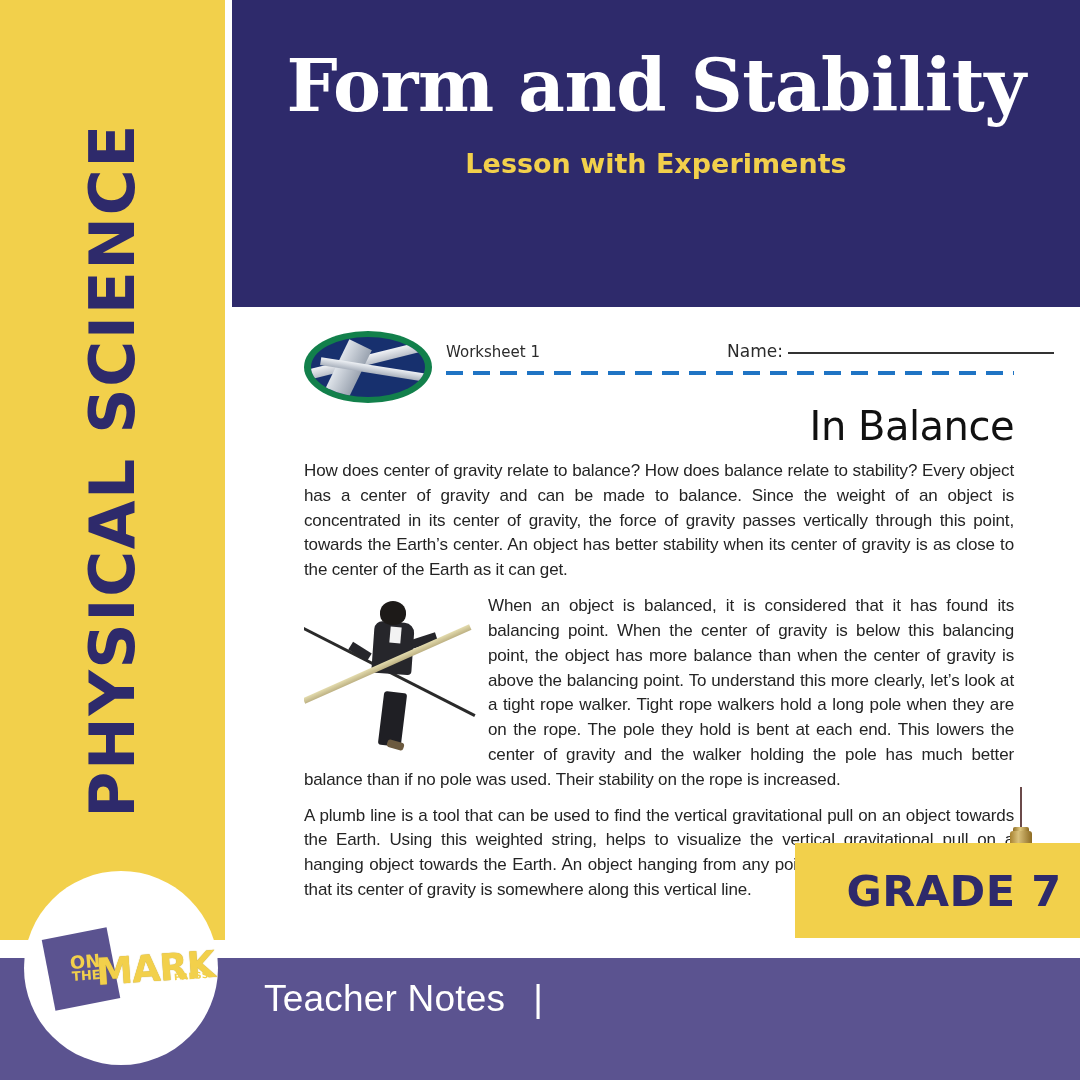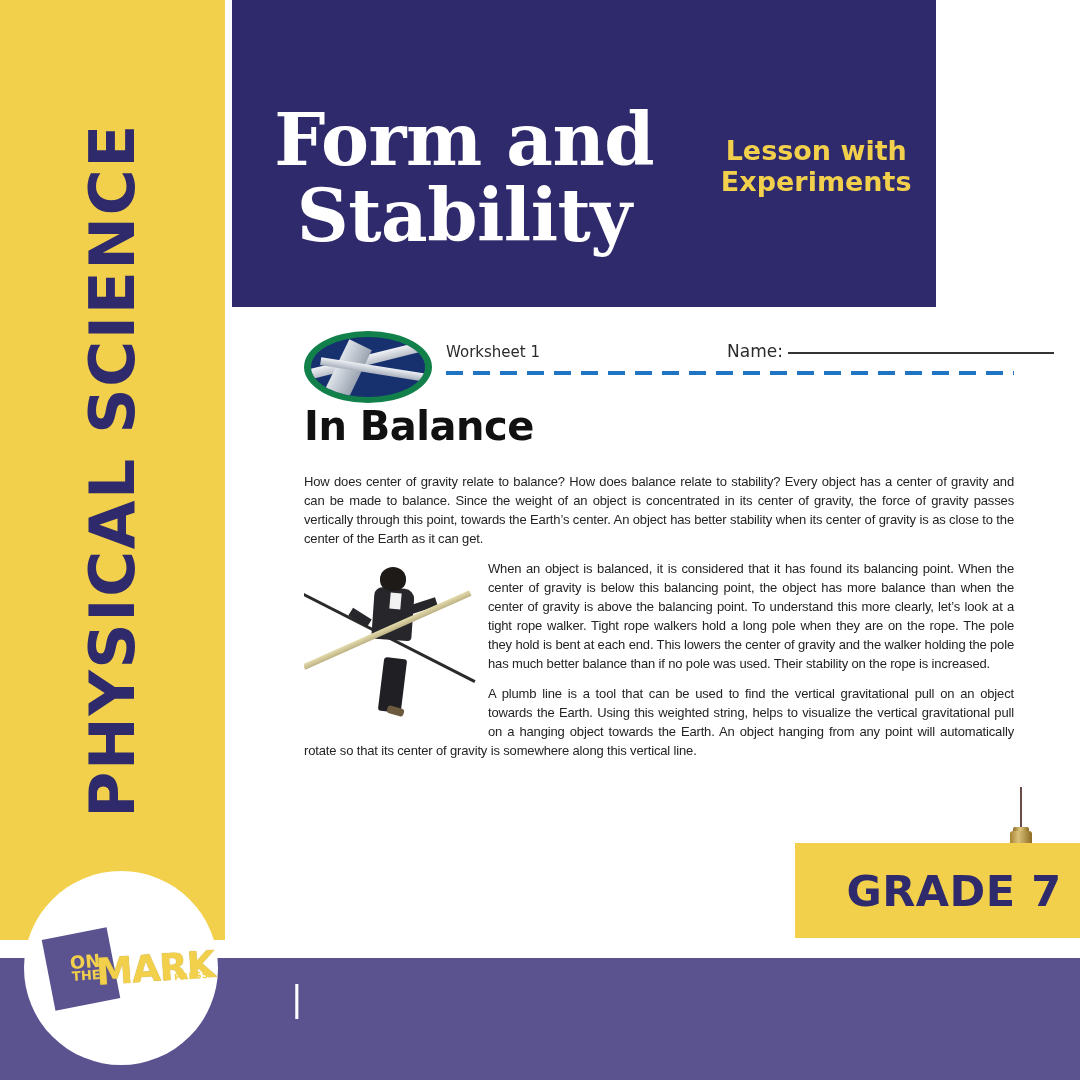--- a/index.html
+++ b/index.html
@@ -27,23 +27,23 @@
     font-family:"DejaVu Sans", sans-serif;
     font-weight:bold;
     font-size:63px;
     letter-spacing:1.5px;
     color:#2E2A6B;
     line-height:1;
   }
 
   
   .header{
-    position:absolute; left:232px; top:0; width:704px; height:307px;
+    position:absolute; left:232px; top:0; width:848px; height:307px;
     background:#2E2A6B;
-    display:flex; flex-direction:row; align-items:center;
+    display:flex; flex-direction:column; align-items:center;
   }
   .header-title{
     margin-top:48px;
     color:#ffffff;
     font-family:"DejaVu Serif", serif;
     font-weight:bold;
     font-size:72px;
     line-height:1.05;
     letter-spacing:-0.5px;
     text-align:center;
@@ -122,33 +122,33 @@
     background:#333;
     margin-left:5px;
     position:relative; top:-3px;
   }
   .dashed-rule{
     position:absolute; left:142px; top:42px; width:568px; height:4px;
     background:repeating-linear-gradient(to right,#1F74C4 0 17px, rgba(0,0,0,0) 17px 27px);
   }
 
   .ws-heading{
-    text-align:left;
-    font-family:"DejaVu Sans", sans-serif;
-    font-weight:bold;
+    text-align:right;
+    font-family:"DejaVu Sans", sans-serif;
+    font-weight:normal;
     font-size:40px;
     color:#111;
     letter-spacing:-0.5px;
     margin-top:-4px;
-    margin-bottom:24px;
+    margin-bottom:10px;
   }
 
   .ws-body p{
     font-family:"Liberation Sans", sans-serif;
-    font-size:13px;
+    font-size:17px;
     line-height:1.46;
     color:#242424;
     text-align:justify;
     margin-bottom:11px;
     letter-spacing:-0.15px;
   }
 
   
   .walker-photo{
     float:left;
@@ -369,20 +369,21 @@
   </div>
 </div>
 
 <div class="grade-badge">
   <span>GRADE 7</span>
 </div>
 
 <div class="bottom-bar"></div>
 <div class="bottom-bar-mask"></div>
 <div class="bottom-text">
+  <span>Teacher Notes</span>
   <span class="sep">|</span>
 </div>
 
 <div class="logo-circle">
   <div class="logo-card"></div>
   <div class="logo-on">ON</div>
   <div class="logo-the">THE</div>
   <div class="logo-mark">MARK</div>
   <div class="logo-press">PRESS</div>
 </div>

